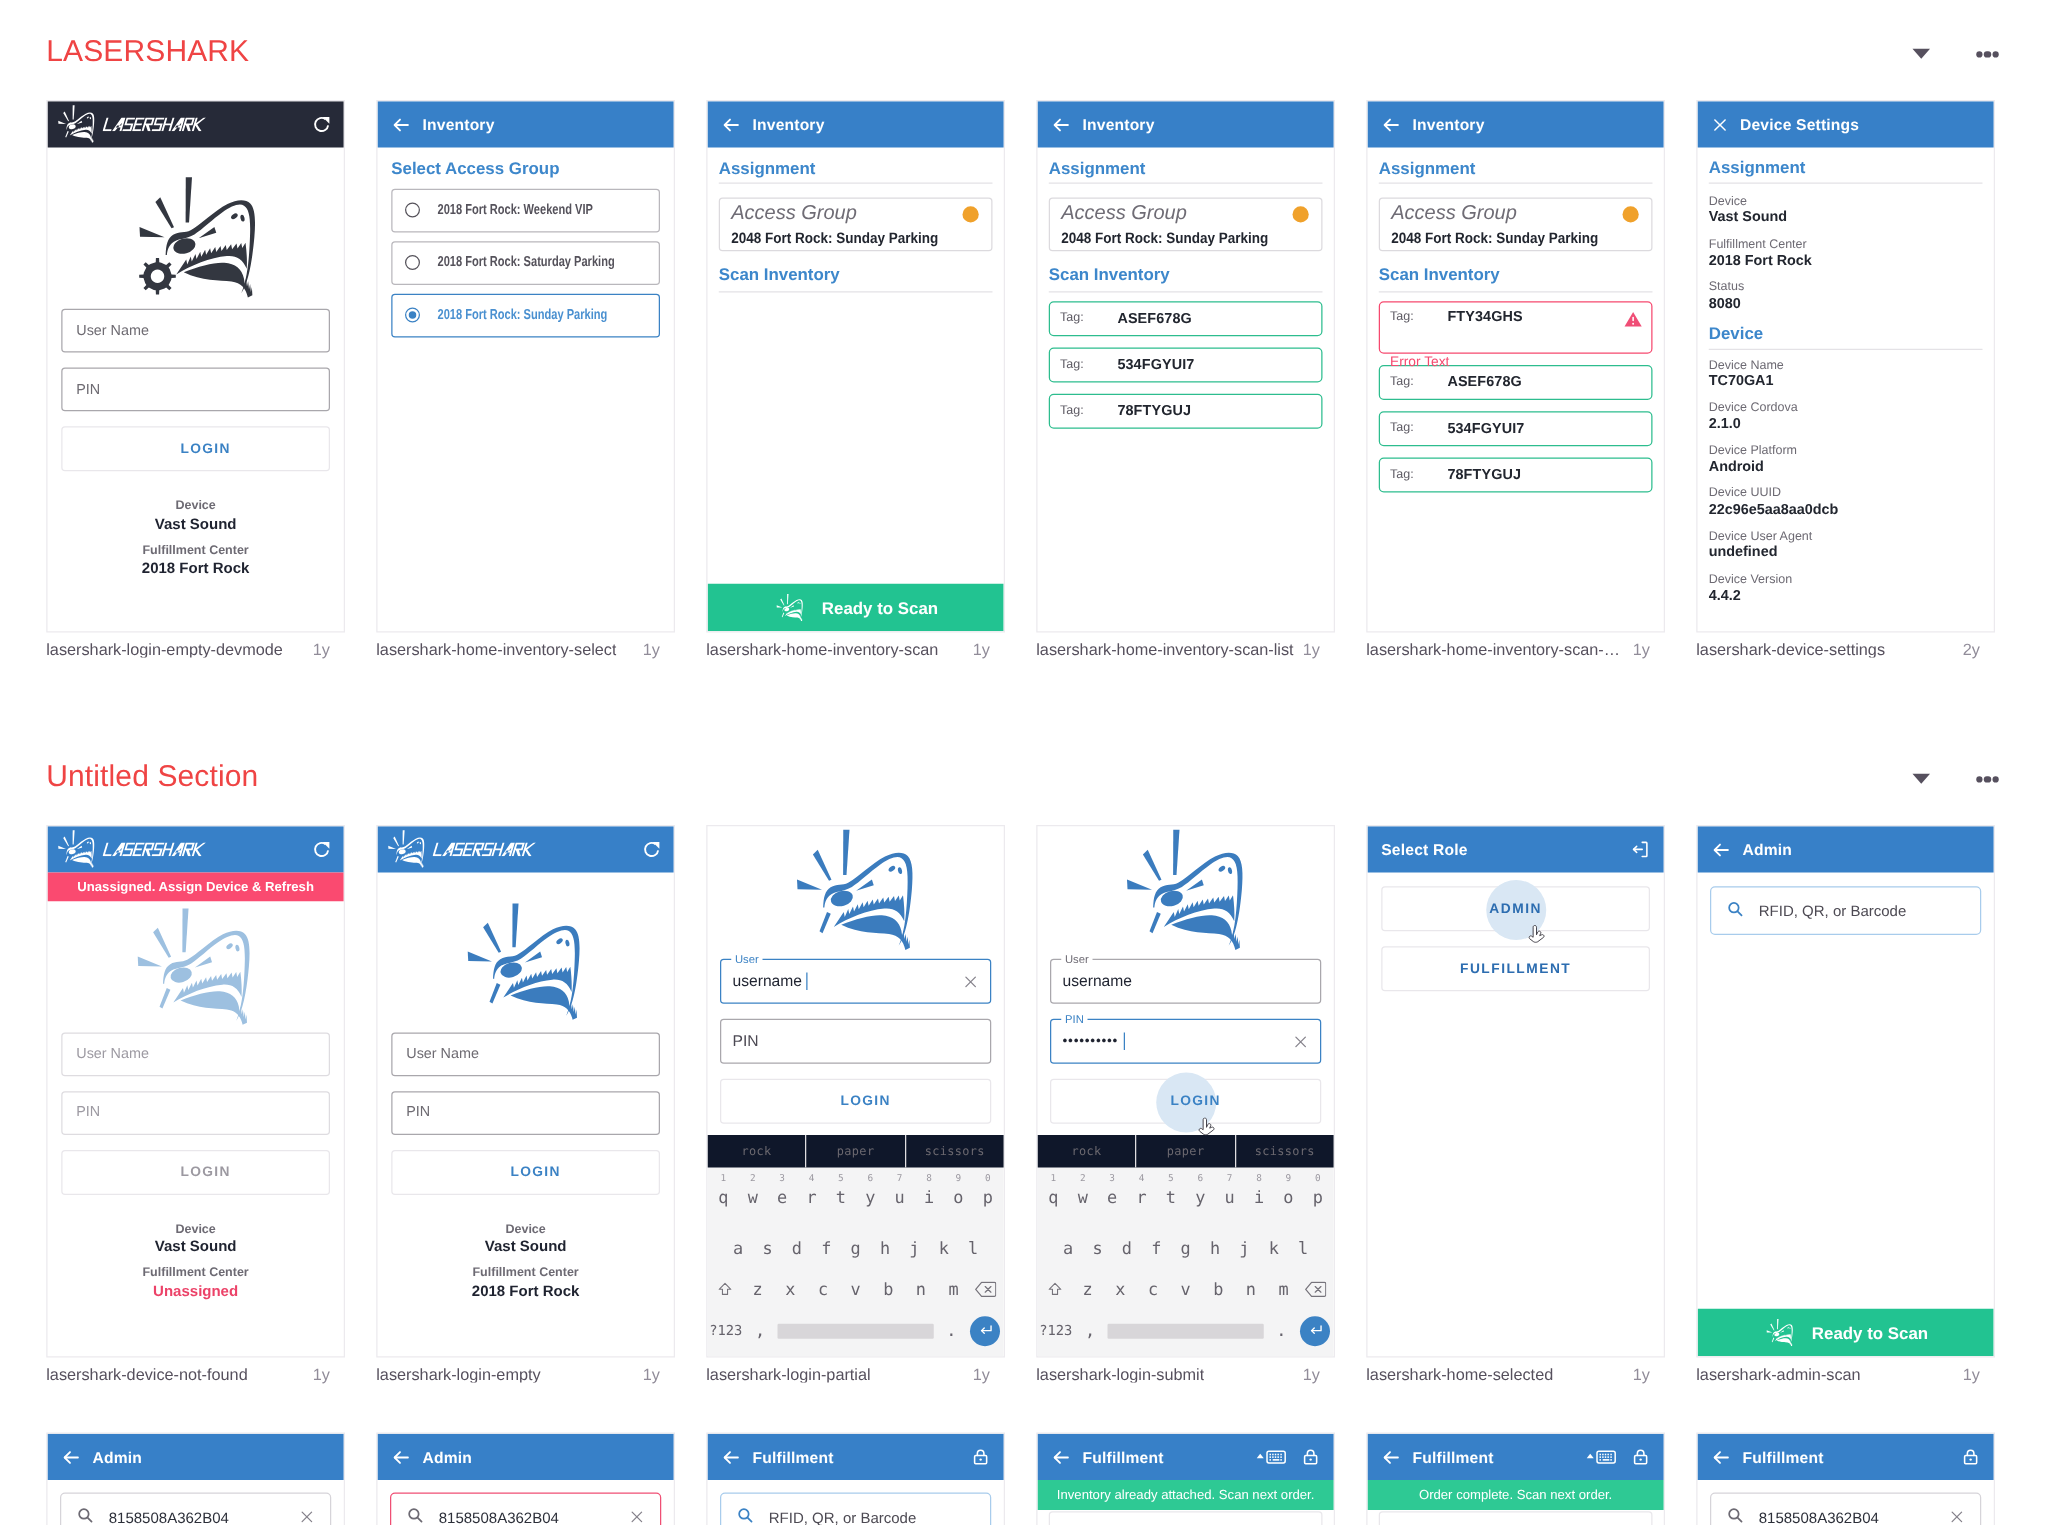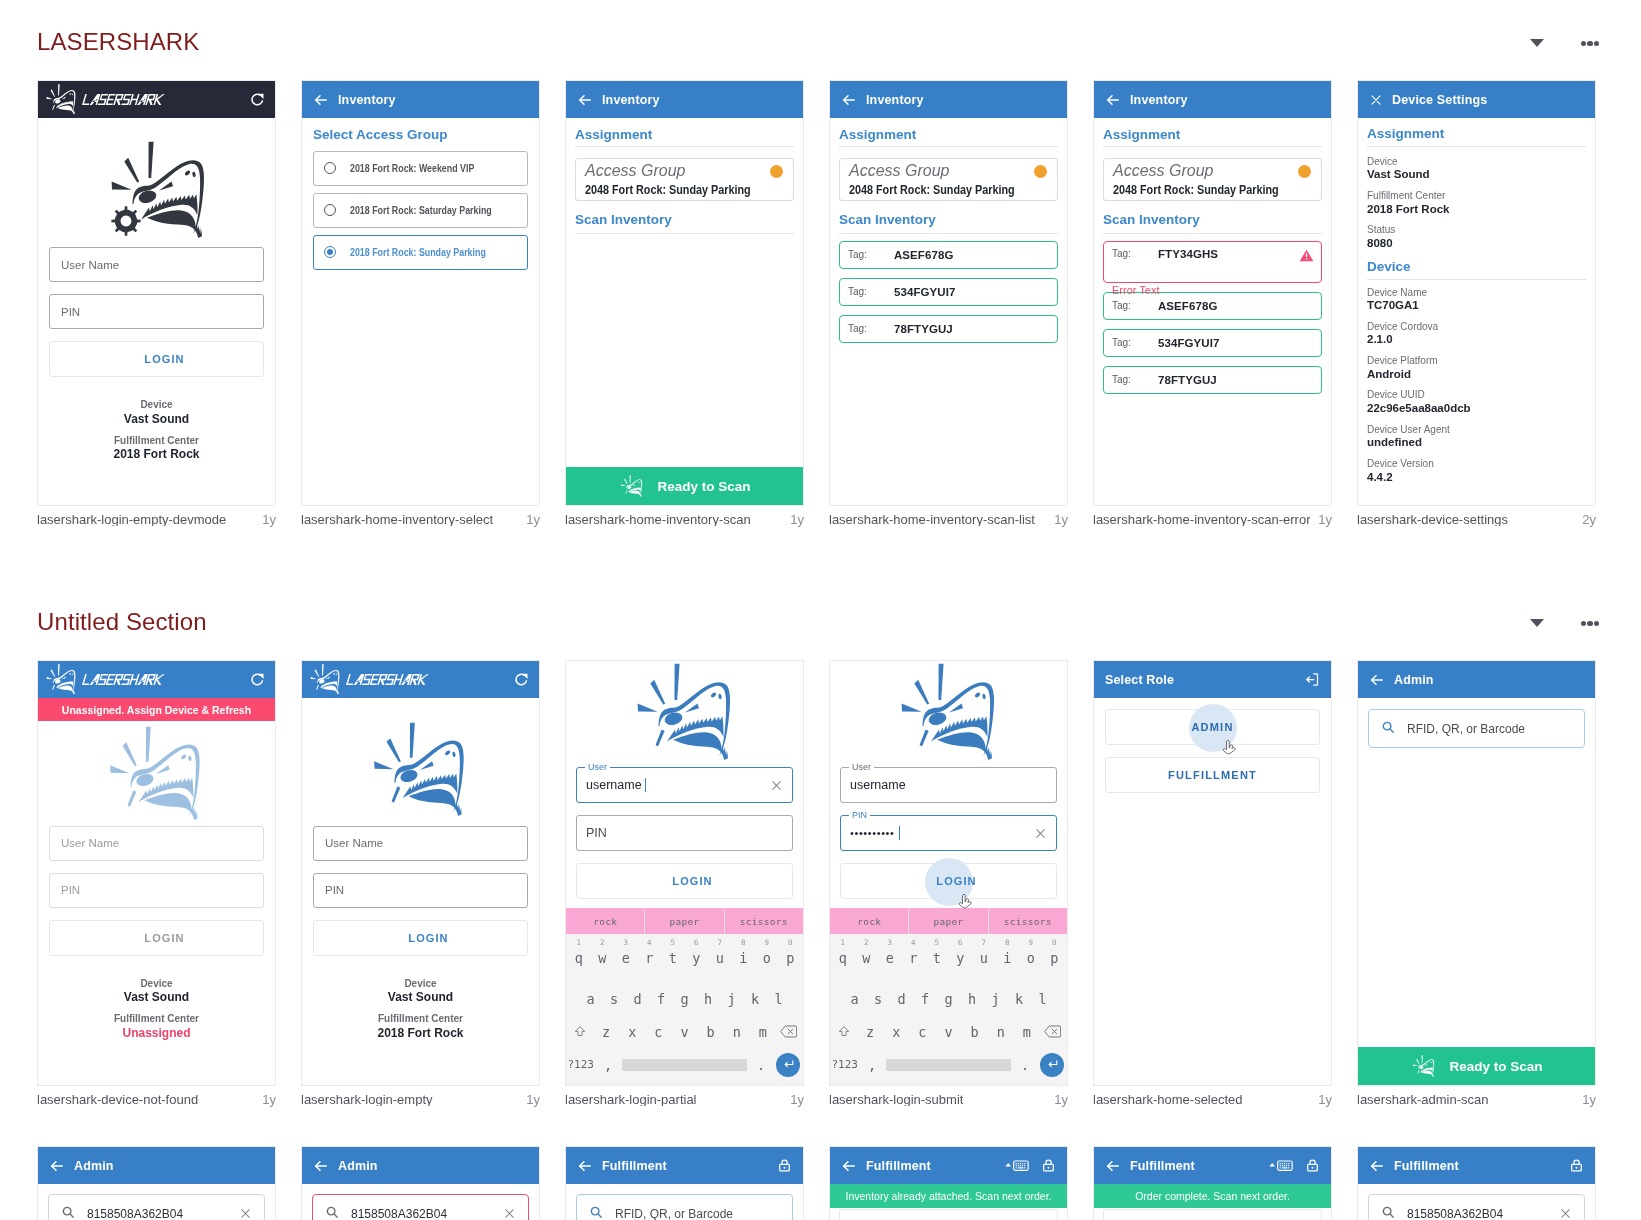--- a/index.html
+++ b/index.html
@@ -7,32 +7,32 @@
   body {
     width:1641px; height:1220px;
     background:#fff;
     font-family:"Liberation Sans", sans-serif;
     overflow:hidden;
     -webkit-font-smoothing:antialiased;
   }
   .page { padding:0 37px; position:relative; }
   
   .section-head { display:flex; align-items:center; }
-  .section-title { font-size:24px; font-weight:400; color:#7f1d1d; letter-spacing:0.1px; line-height:1; }
+  .section-title { font-size:24px; font-weight:400; color:#ef4444; letter-spacing:0.1px; line-height:1; }
   .section-actions { margin-left:auto; display:flex; align-items:center; }
   .caret-down { width:0;height:0;border-left:7px solid transparent;border-right:7px solid transparent;
     border-top:8px solid #56505e; cursor:pointer; margin:9px 37px 0 0; }
   .dots { display:flex; gap:1.3px; cursor:pointer; margin-top:10px; margin-right:5px; }
   .dots i { width:5.2px;height:5.2px;border-radius:50%;background:#56505e;display:block; }
   
   .grid { display:grid; grid-template-columns:repeat(6, 239px); column-gap:25px; row-gap:60px; }
   .card { width:239px; position:relative; height:426px; }
   .screen { width:239px; height:426px; background:#fff; border:1px solid #eceaee;
     overflow:hidden; position:relative; display:flex; flex-direction:column; }
-  .meta { display:flex; align-items:flex-end; position:absolute; left:0; right:0; top:433px;
+  .meta { display:flex; align-items:flex-end; position:absolute; left:0; right:12px; top:433px;
     font-size:13px; color:#56505d; line-height:1; }
   .meta .nm { white-space:nowrap; overflow:hidden; text-overflow:ellipsis; }
   .meta .age { margin-left:auto; color:#918c99; padding-left:6px; font-size:13px; }
 
   
   .appbar { height:37px; flex:0 0 37px; display:flex; align-items:center; padding:0 11px;
     background:#3780c8; color:#fff; }
   .appbar.dark { background:#262a38; }
   .appbar .ttl { font-size:12.5px; font-weight:700; letter-spacing:0.15px; }
   .appbar .spacer { flex:1; }
@@ -113,21 +113,21 @@
   
   .searchf { height:39px; border:1px solid #a8ccec; border-radius:4px; display:flex; align-items:center;
     padding:0 12px; gap:12px; font-size:12px; color:#4d4a53; }
   .searchf.red { border-color:#ef4f74; }
   .searchf.plain { border-color:#d6d4d9; }
   .searchf .val { color:#2c2f39; }
   .searchf .clr { margin-left:auto; display:flex; }
 
   
   .kb { background:#f4f4f5; flex:0 0 177px; height:177px; display:flex; flex-direction:column; }
-  .kb-sug { height:26px; flex:0 0 26px; display:flex; background:#f9a8d4; }
+  .kb-sug { height:26px; flex:0 0 26px; display:flex; background:#0f172a; }
   .kb-sug div { flex:1; display:flex; align-items:center; justify-content:center;
     font-size:9.5px; color:#6b686f; font-family:"DejaVu Sans Mono", monospace; letter-spacing:0.3px; }
   .kb-sug div + div { border-left:1px solid #e0dee1; }
   .kb-rows { flex:1; display:flex; flex-direction:column; padding:14px 1px 4px; }
   .kb-row { display:flex; flex:1; align-items:center; justify-content:center; }
   .kb-key { flex:1; text-align:center; font-size:13.5px; color:#66636c;
     font-family:"DejaVu Sans Mono", monospace; position:relative; display:flex;
     align-items:center; justify-content:center; }
   .kb-key sup { position:absolute; top:-11px; left:0; right:0; font-size:7.5px; color:#9b98a0;
     line-height:1; }

